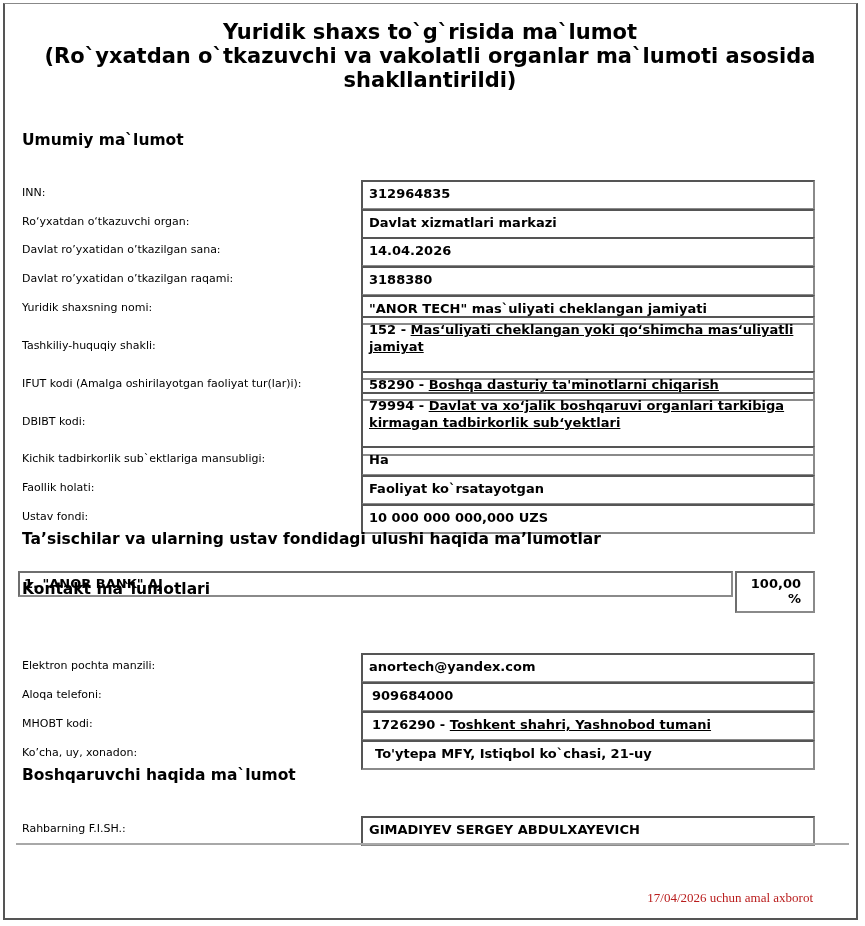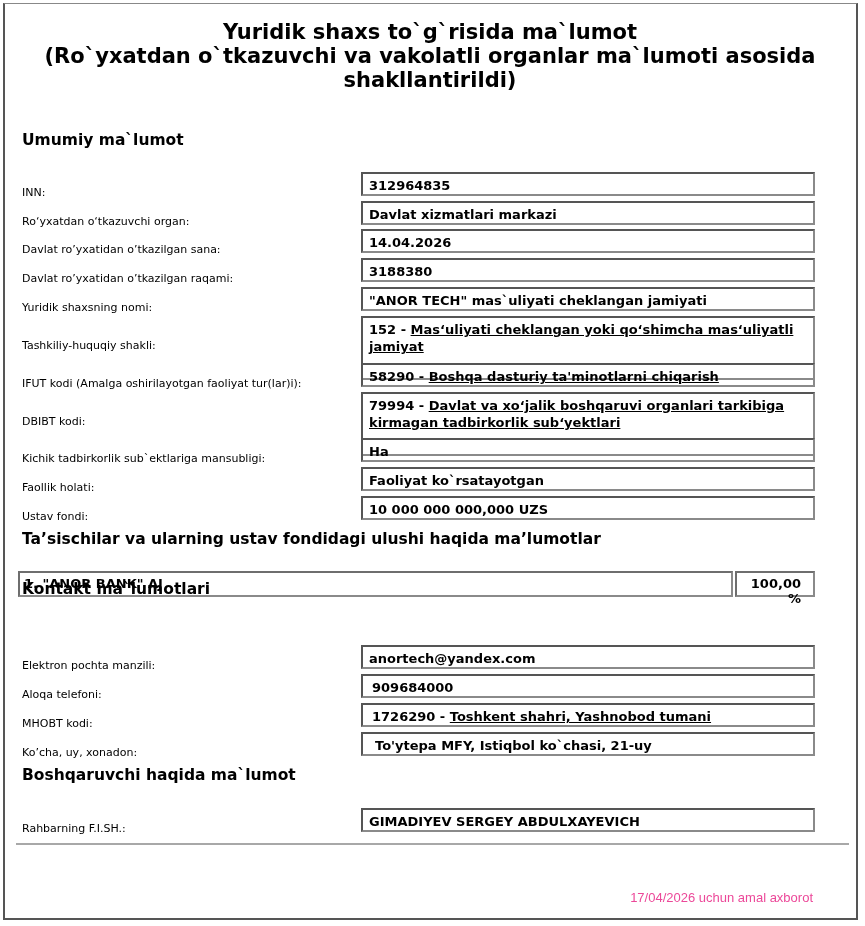--- a/index.html
+++ b/index.html
@@ -24,41 +24,41 @@
       font-size: 11px; color: #000000; white-space: nowrap; margin-top: 8px;
     }
     .box {
       position: absolute; left: 361px; width: 454px; box-sizing: border-box;
       border: 2px solid #6e6e6e; border-top-color: #555; border-left-color: #555;
       border-right-color: #8a8a8a; border-bottom-color: #8a8a8a;
       font-family: "DejaVu Sans", sans-serif; font-weight: bold; font-size: 13px;
       color: #000; padding: 3px 6px 0 6px; line-height: 17px;
     }
     .box a { color: #000; text-decoration: underline; }
-    .h1 { height: 24px; }
+    .h1 { height: 30px; margin-top: 8px; }
     .h2 { height: 64px; }
     .founder-name {
       position: absolute; left: 18px; top: 571px; width: 715px; height: 26px;
       box-sizing: border-box; border: 2px solid #6e6e6e; border-right-color:#8a8a8a; border-bottom-color:#8a8a8a;
       font-family: "DejaVu Sans", sans-serif; font-weight: bold; font-size: 13px;
       padding: 3px 4px 0 4px;
     }
     .founder-share {
-      position: absolute; left: 735px; top: 571px; width: 80px; height: 26px;
+      position: absolute; left: 735px; top: 571px; width: 80px; height: 42px;
       box-sizing: border-box; border: 2px solid #6e6e6e; border-right-color:#8a8a8a; border-bottom-color:#8a8a8a;
       font-family: "DejaVu Sans", sans-serif; font-weight: bold; font-size: 13px;
       padding: 3px 12px 0 4px; text-align: right;
     }
     .divider {
       position: absolute; left: 16px; top: 843px; width: 833px; height: 0;
       border-top: 2px solid #a8a8a8;
     }
     .footer {
-      position: absolute; right: 52px; top: 890px; font-family: Liberation Sans, sans-serif;
-      font-size: 13px; color: #ec4899; white-space: nowrap;
+      position: absolute; right: 52px; top: 890px; font-family: Liberation Serif, serif;
+      font-size: 13px; color: #b91c1c; white-space: nowrap;
     }
   </style>
 </head>
 <body>
 
 <div class="frame"></div>
 
 <div class="title">
   <div>Yuridik shaxs to`g`risida ma`lumot</div>
   <div>(Ro`yxatdan o`tkazuvchi va vakolatli organlar ma`lumoti asosida</div>

